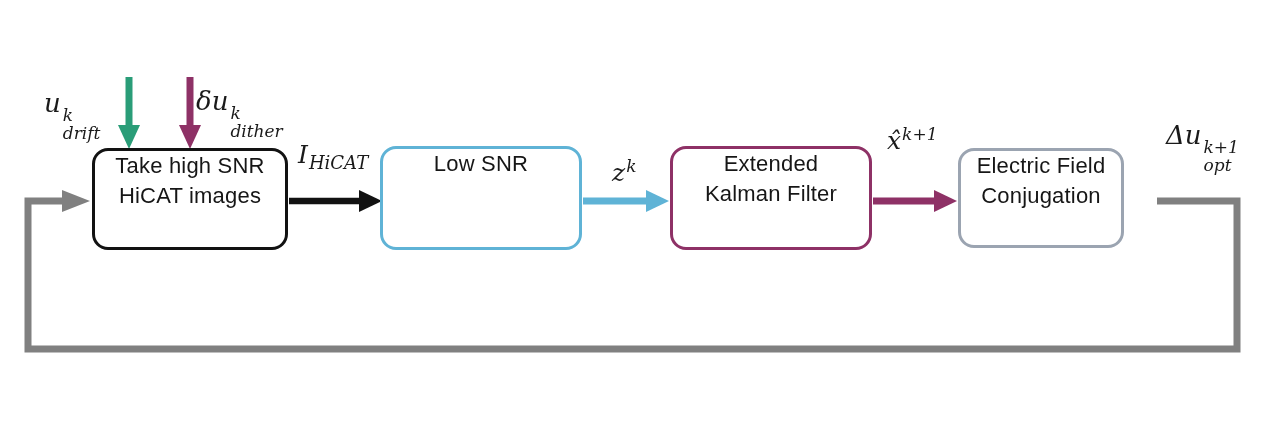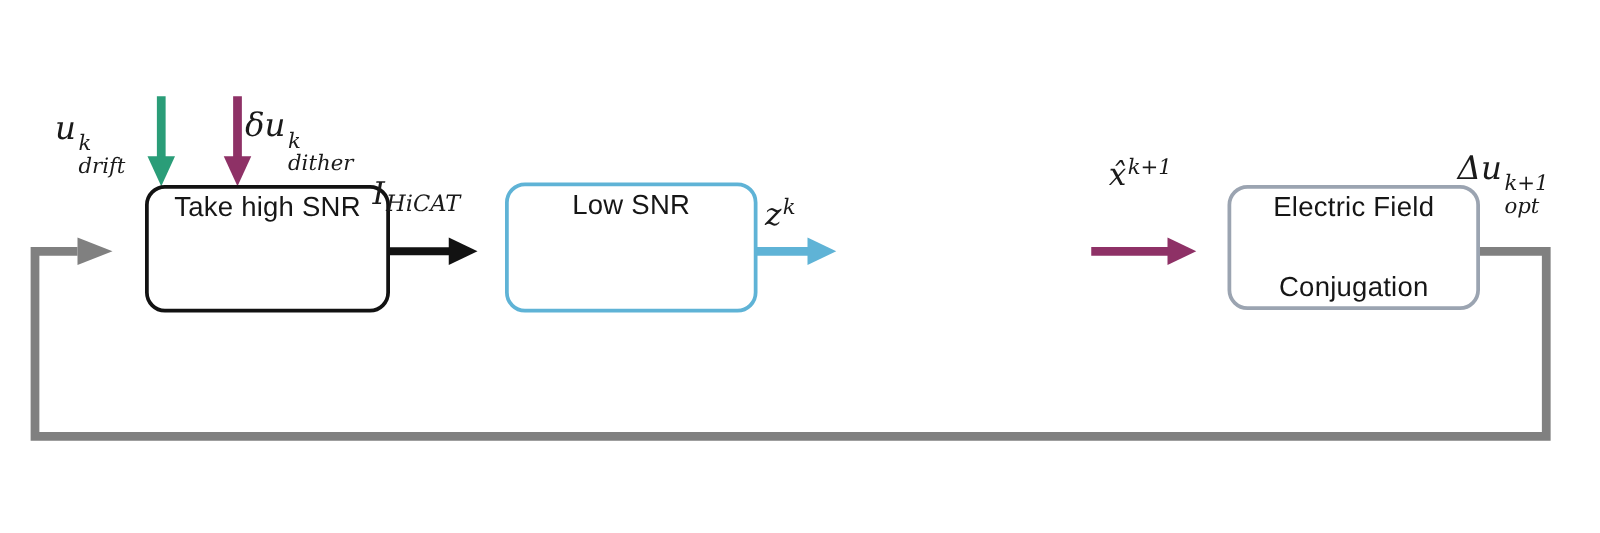--- a/index.html
+++ b/index.html
@@ -17,32 +17,31 @@
     width: 1280px; height: 426px;
   }
   .node {
     position: absolute;
     box-sizing: border-box;
     border-radius: 16px;
     background: #ffffff;
     display: flex;
     flex-direction: column;
     align-items: center;
-    justify-content: space-between;
+    justify-content: flex-start;
     text-align: center;
     color: #161616;
     font-size: 22px;
     line-height: 1.36;
     letter-spacing: 0.2px;
-    margin-left: 24px;
   }
   .node-take   { left: 92px;  top: 148px; width: 196px; height: 102px; border: 3px solid #121212; }
   .node-lowsnr { left: 380px; top: 146px; width: 202px; height: 104px; border: 3px solid #5fb3d6; }
   .node-ekf    { left: 670px; top: 146px; width: 202px; height: 104px; border: 3px solid #8e3166; }
-  .node-efc    { left: 958px; top: 148px; width: 202px; height: 100px; border: 3px solid #9ba4b1; }
+  .node-efc    { left: 958px; top: 148px; width: 166px; height: 100px; border: 3px solid #9ba4b1; }
 
   .mlabel {
     position: absolute;
     font-family: "DejaVu Serif", serif;
     font-style: italic;
     color: #1a1a1a;
     font-size: 26px;
     white-space: nowrap;
   }
   .mstack {
@@ -85,23 +84,28 @@
 
     <line x1="583" y1="201" x2="648" y2="201" stroke-width="7" stroke="#5fb3d6"></line>
     <polygon points="646,190 646,212 669,201" fill="#5fb3d6"></polygon>
 
     <line x1="873" y1="201" x2="936" y2="201" stroke-width="7" stroke="#8e3166"></line>
     <polygon points="934,190 934,212 957,201" fill="#8e3166"></polygon>
   </svg>
 
   <div class="node node-take">
     <span>Take high SNR</span>
+    <span>HiCAT images</span>
   </div>
   <div class="node node-lowsnr">
     <span>Low SNR</span>
+  </div>
+  <div class="node node-ekf">
+    <span>Extended</span>
+    <span>Kalman Filter</span>
   </div>
   <div class="node node-efc">
     <span>Electric Field</span>
     <span>Conjugation</span>
   </div>
 
   <div class="mlabel lbl-u-drift">
     <span>u</span><span class="mstack">
         <span>k</span>
         <span>drift</span>

